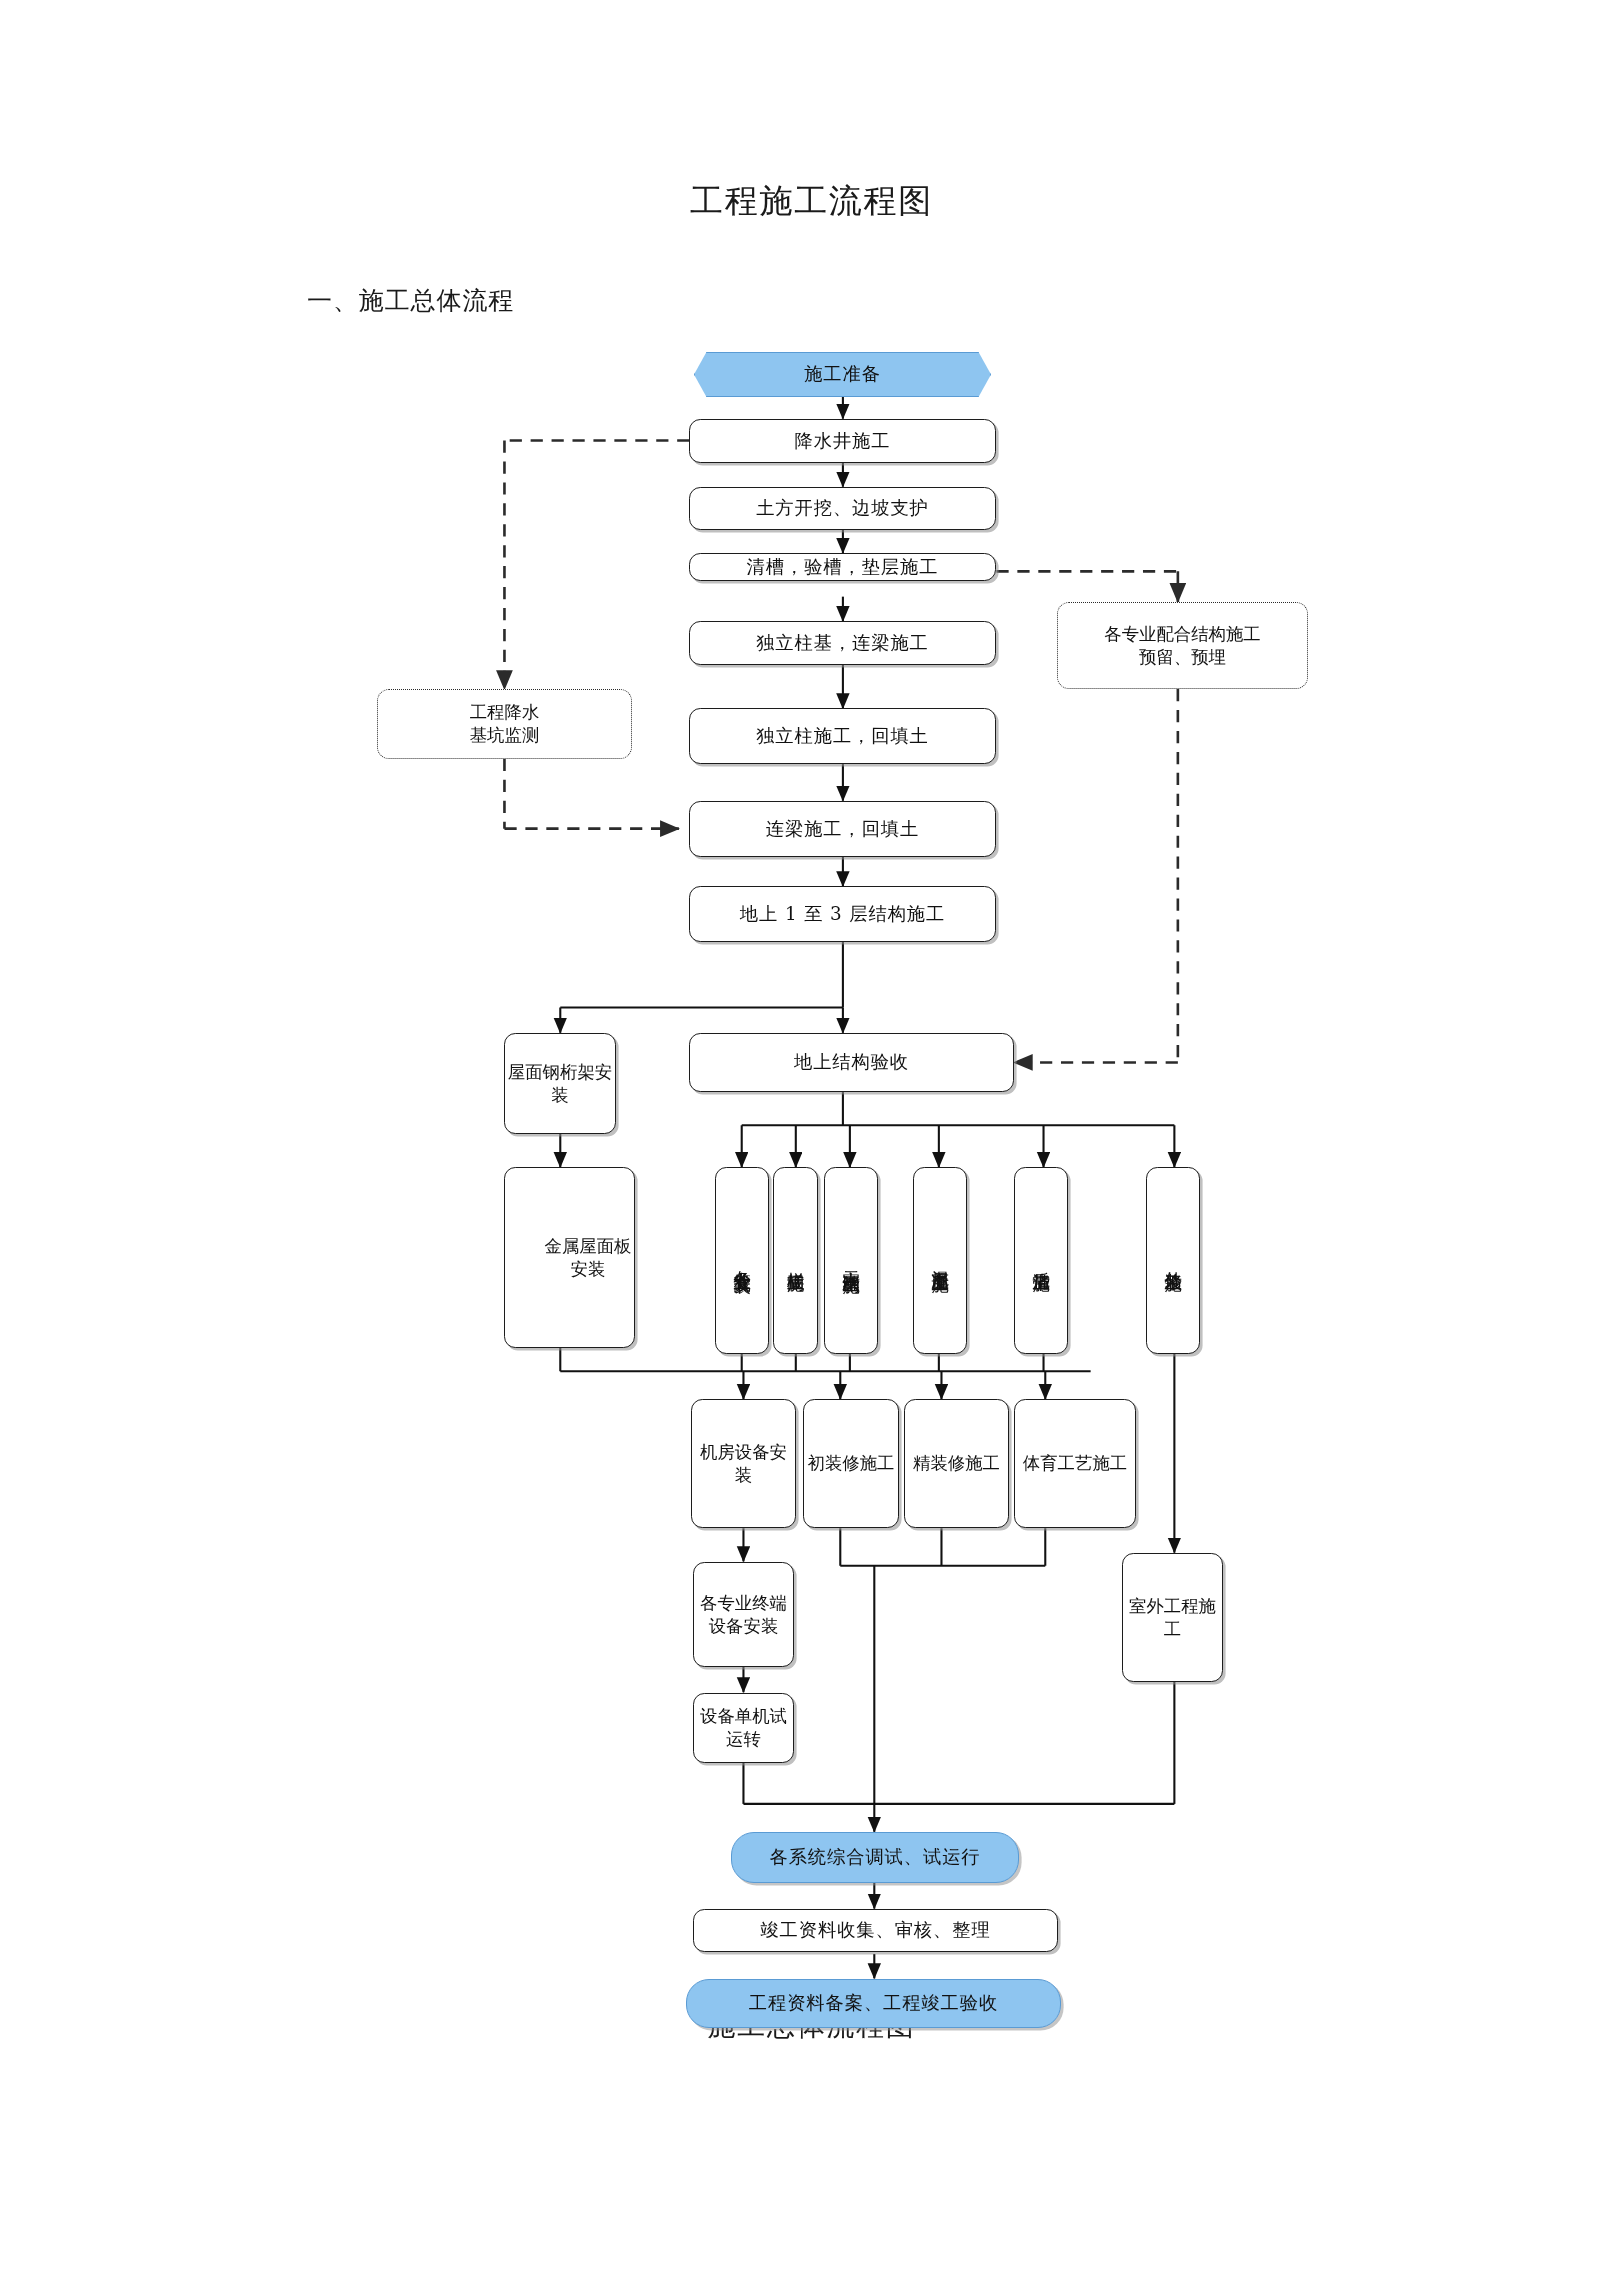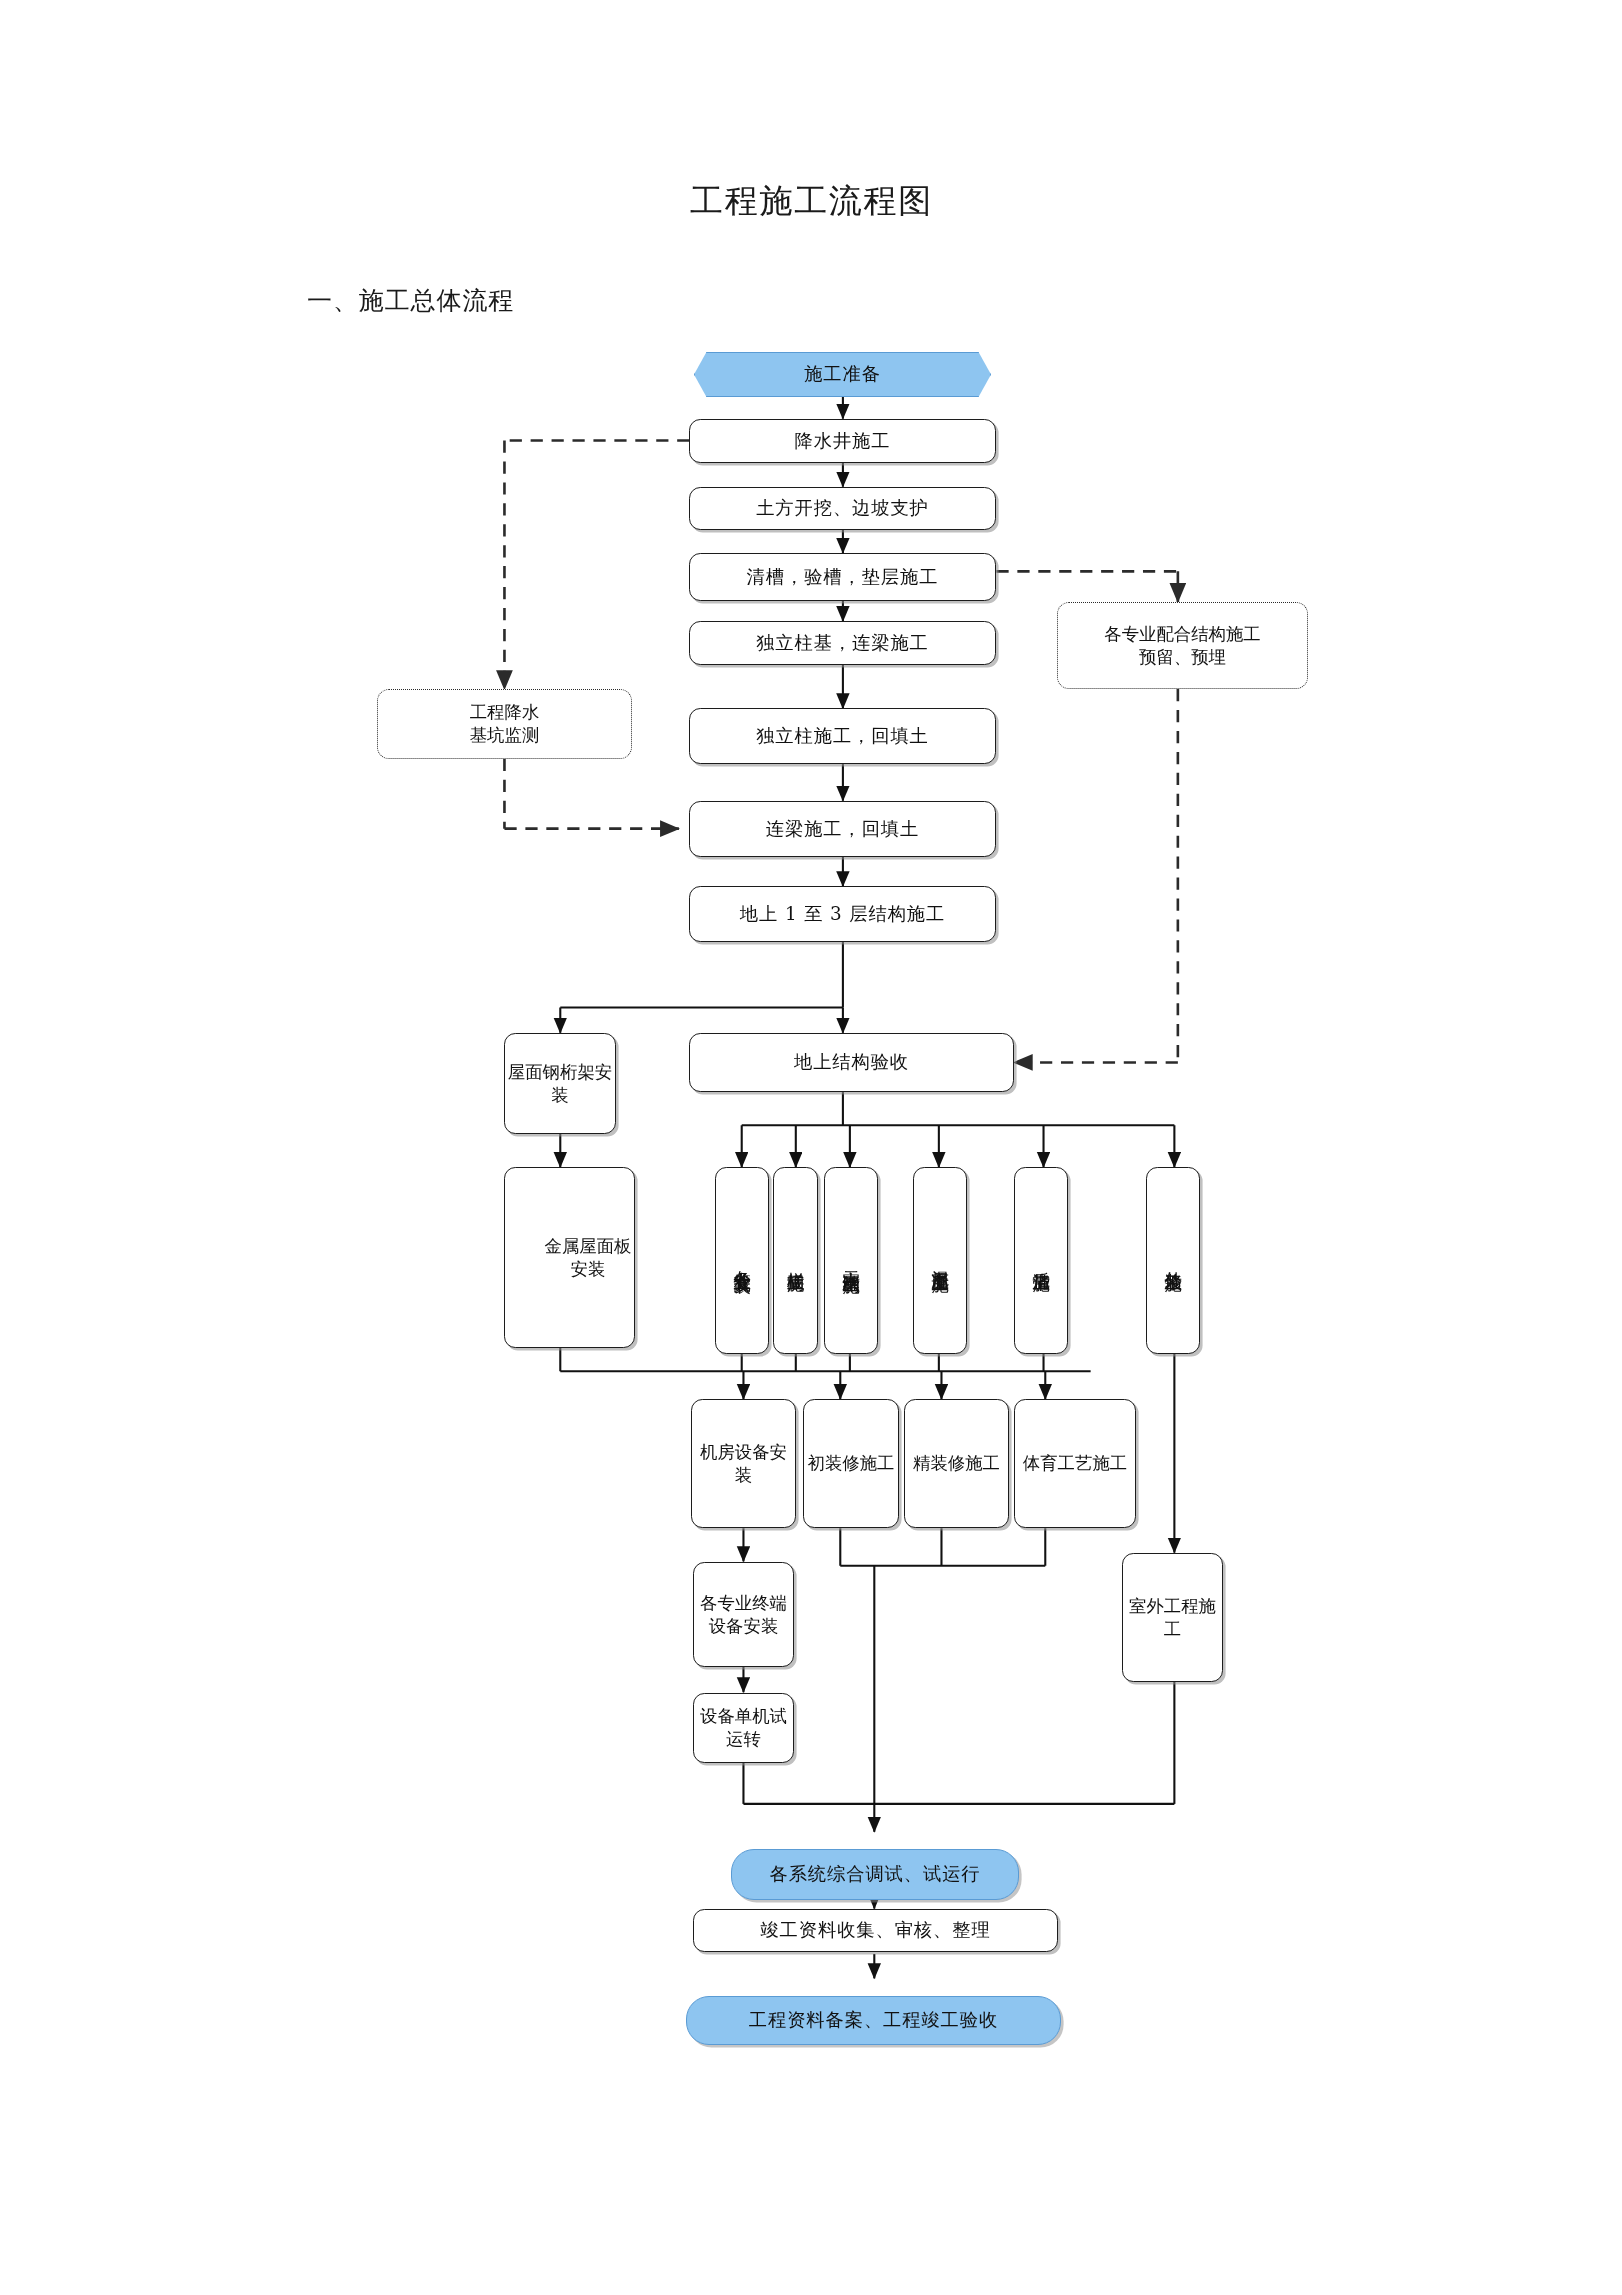--- a/index.html
+++ b/index.html
@@ -55,21 +55,21 @@
   .node.hexwrap{
     background:transparent;border:none;box-shadow:none;border-radius:0;
   }
   .hex{
     position:absolute;inset:0;
     background:#8ec5f0;
     border:1px solid #5a9bd4;
     clip-path:polygon(4.2% 0%, 95.8% 0%, 100% 50%, 95.8% 100%, 4.2% 100%, 0% 50%);
   }
   .hex-label{position:relative;z-index:2;font-size:18.3px;letter-spacing:0.9px;}
-  .node.pill{border-radius:23px;margin-top:17px;}
+  .node.pill{border-radius:23px;}
   .vtext{writing-mode:vertical-rl;text-orientation:upright;letter-spacing:0.9px;}
 </style>
 </head>
 <body>
 
 <div class="page">
 
   <div class="doc-title">工程施工流程图</div>
   <div class="section-head">一、施工总体流程</div>
 
@@ -169,21 +169,21 @@
     </div>
 
     <div class="node wide" style="left:689px;top:419px;width:307px;height:44px;">
       <span>降水井施工</span>
     </div>
 
     <div class="node wide" style="left:689px;top:487px;width:307px;height:43px;">
       <span>土方开挖、边坡支护</span>
     </div>
 
-    <div class="node wide" style="left:689px;top:553px;width:307px;height:48px;">
+    <div class="node wide" style="left:689px;top:553px;width:307px;height:28px;">
       <span>清槽，验槽，垫层施工</span>
     </div>
 
     <div class="node wide" style="left:689px;top:621px;width:307px;height:44px;">
       <span>独立柱基，连梁施工</span>
     </div>
 
     <div class="node wide" style="left:689px;top:708px;width:307px;height:56px;">
       <span>独立柱施工，回填土</span>
     </div>

